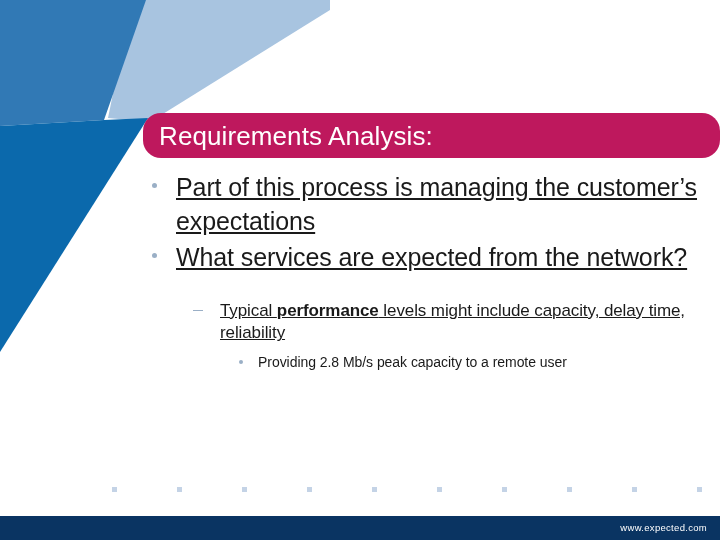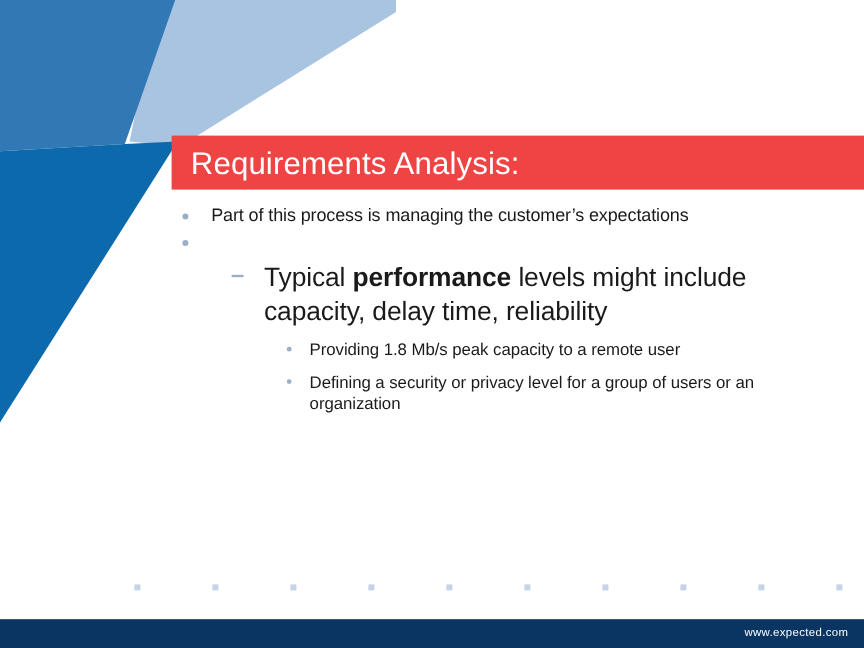--- a/index.html
+++ b/index.html
@@ -25,23 +25,24 @@
     pointer-events: none;
   }
 
   
   #title-bar {
     position: absolute;
     left: 143px;
     top: 113px;
     width: 577px;
     height: 45px;
-    background: #ef4444;
+    background: #be185d;
     display: flex;
     align-items: center;
+    border-radius: 18px;
   }
   #title-text {
     color: #ffffff;
     font-size: 26px;
     font-weight: 400;
     letter-spacing: 0.1px;
     padding-left: 16px;
     white-space: nowrap;
     line-height: 1;
   }
@@ -51,42 +52,44 @@
     position: absolute;
     left: 143px;
     top: 170px;
     width: 560px;
     color: #1a1a1a;
   }
 
   .lvl1 {
     position: relative;
     padding-left: 33px;
-    font-size: 15px;
+    font-size: 25px;
     line-height: 1.36;
     margin-bottom: 2px;
     letter-spacing: -0.1px;
+    text-decoration: underline;
   }
   .lvl1 > .bullet {
     position: absolute;
     left: 9px;
     top: 0.52em;
     width: 5px;
     height: 5px;
     border-radius: 50%;
     background: #9aafc6;
   }
 
   .lvl2 {
     position: relative;
     padding-left: 77px;
-    font-size: 22px;
+    font-size: 17px;
     line-height: 1.32;
     margin-top: 12px;
     letter-spacing: -0.1px;
+    text-decoration: underline;
   }
   .lvl2 > .dash {
     position: absolute;
     left: 50px;
     top: 0.58em;
     width: 10px;
     height: 1.6px;
     background: #9aafc6;
   }
 
@@ -164,37 +167,34 @@
 
   <div id="body-content">
 
     <div class="lvl1">
       <span class="bullet"></span>
       <span>Part of this process is managing the customer’s expectations</span>
     </div>
 
     <div class="lvl1">
       <span class="bullet"></span>
+      <span>What services are expected from the network?</span>
     </div>
 
     <div class="lvl2 gap-block">
       <span class="dash"></span>
       <span>Typical </span><b>performance</b><span> levels might include capacity, delay time, reliability</span>
     </div>
 
     <div class="lvl3">
       <span class="bullet"></span>
-      <span>Providing 1.8 Mb/s peak capacity to a remote user</span>
-    </div>
-
-
-    <div class="lvl3">
-      <span class="bullet"></span>
-      <span>Defining a security or privacy level for a group of users or an organization</span>
-    </div>
+      <span>Providing 2.8 Mb/s peak capacity to a remote user</span>
+    </div>
+
+
 
   </div>
 
   <div id="dot-row">
       <span class="sq"></span>
       <span class="sq"></span>
       <span class="sq"></span>
       <span class="sq"></span>
       <span class="sq"></span>
       <span class="sq"></span>

